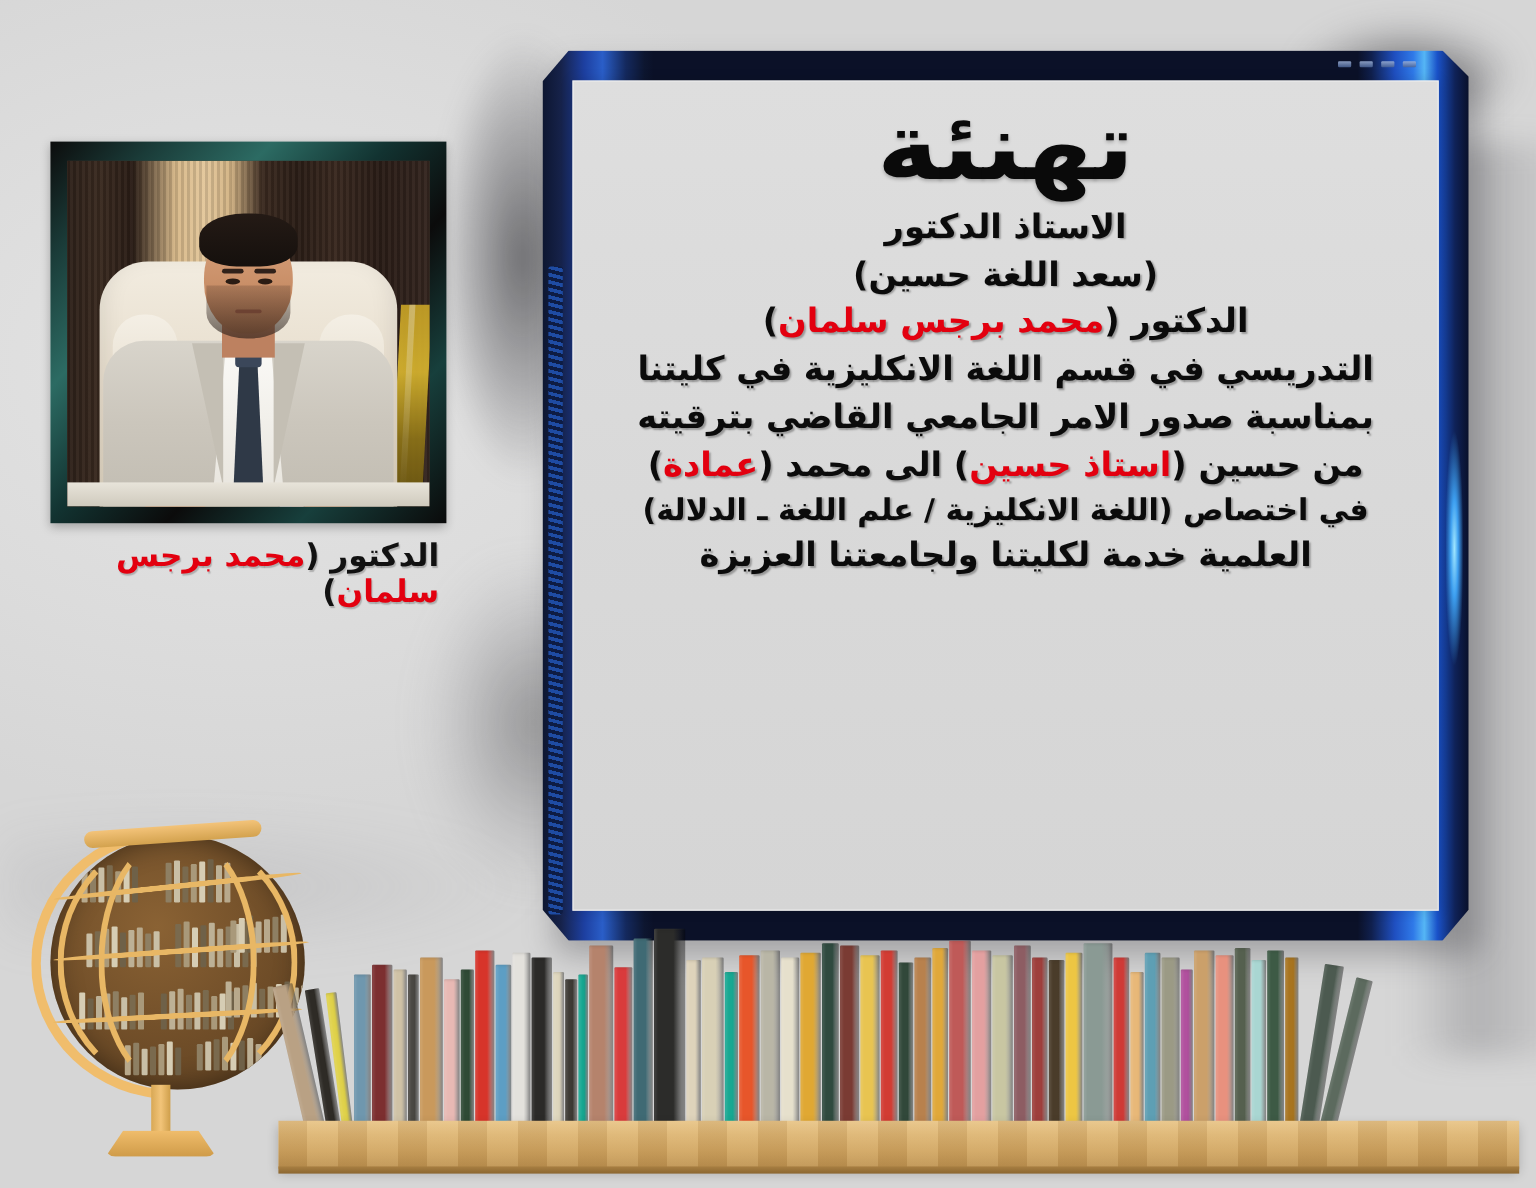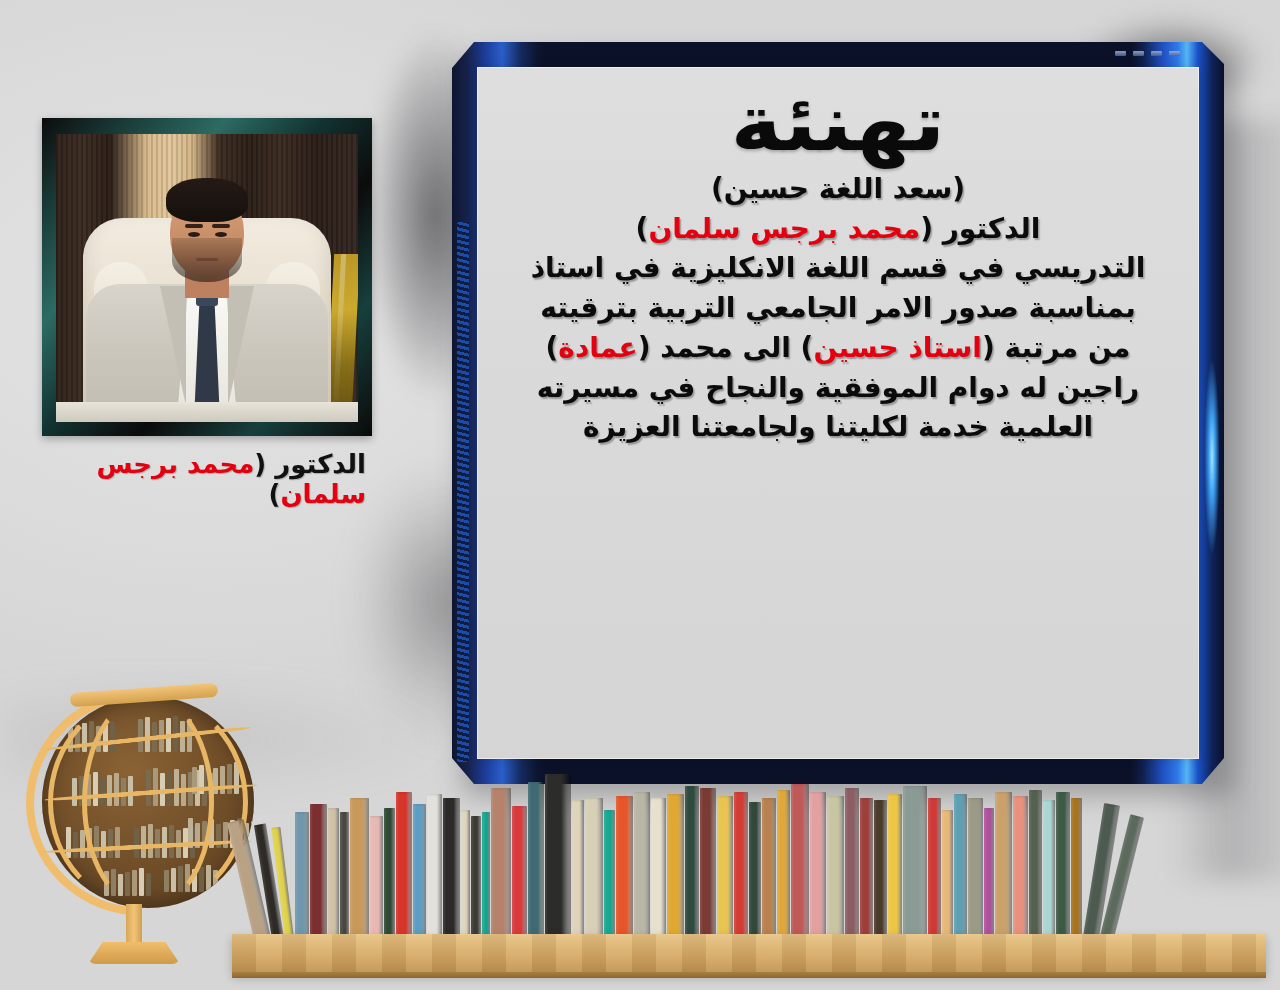--- a/index.html
+++ b/index.html
@@ -270,31 +270,32 @@
       <i></i>
       <i></i>
       <i></i>
     </div>
 
     <div class="card-inner">
 
       <div class="calligraphy">تهنئة</div>
 
       <div class="body-text">
+        <div class="ln">الاستاذ الدكتور</div>
         <div class="ln">(سعد اللغة حسين)</div>
 
         <div class="ln"><span>الدكتور (</span><span class="red">محمد برجس سلمان</span><span>)</span></div>
 
-        <div class="ln">التدريسي في قسم اللغة الانكليزية في استاذ</div>
-        <div class="ln">بمناسبة صدور الامر الجامعي التربية بترقيته</div>
-
-        <div class="ln"><span>من مرتبة (</span><span class="red">استاذ حسين</span><span>) الى محمد (</span><span class="red">عمادة</span><span>)</span></div>
-
-
-        <div class="ln">راجين له دوام الموفقية والنجاح في مسيرته</div>
+        <div class="ln">التدريسي في قسم اللغة الانكليزية في كليتنا</div>
+        <div class="ln">بمناسبة صدور الامر الجامعي القاضي بترقيته</div>
+
+        <div class="ln"><span>من حسين (</span><span class="red">استاذ حسين</span><span>) الى محمد (</span><span class="red">عمادة</span><span>)</span></div>
+
+        <div class="ln sm">في اختصاص (اللغة الانكليزية / علم اللغة ـ الدلالة)</div>
+
         <div class="ln">العلمية خدمة لكليتنا ولجامعتنا العزيزة</div>
       </div>
 
     </div>
   </div>
 
   <div id="globe">
     <div class="globe-ball">
       <div class="shelf-books" style="left:26px;top:22px;height:34px;">
           <i style="height: 32px; background: rgb(184, 169, 140);"></i>

